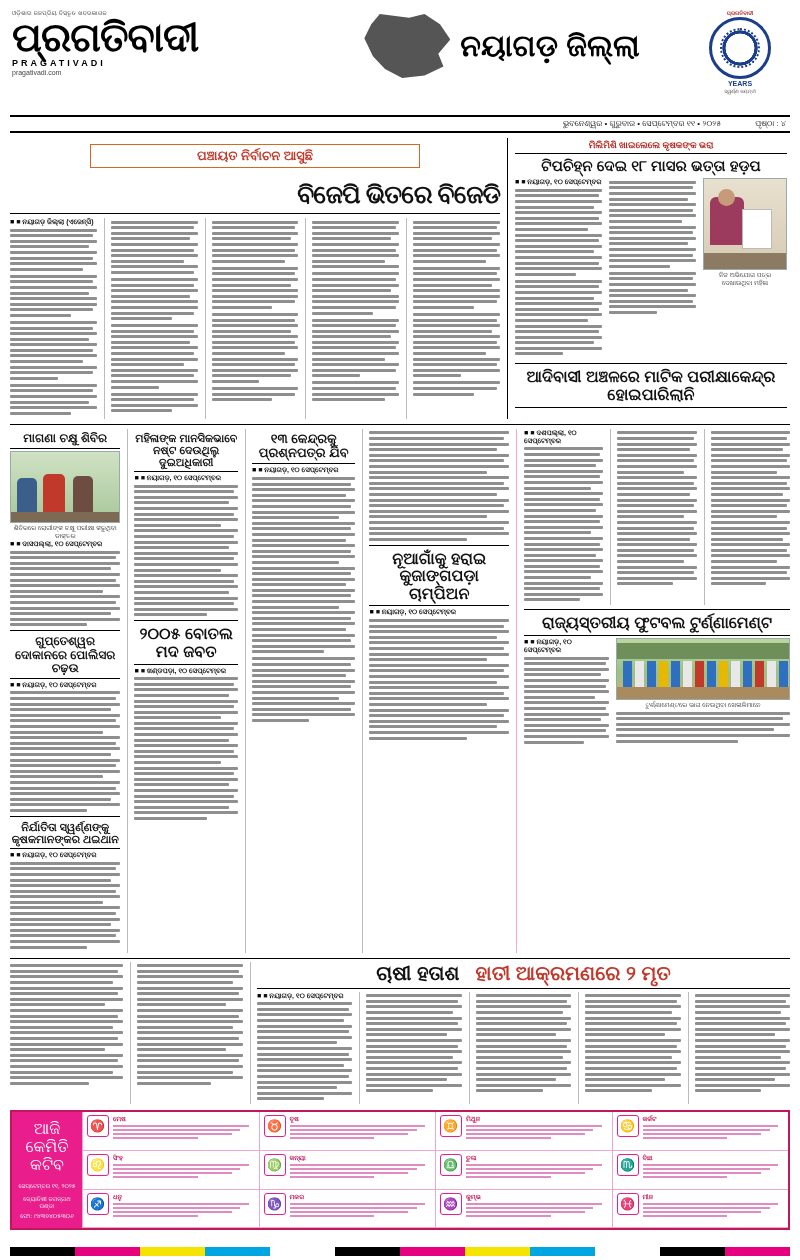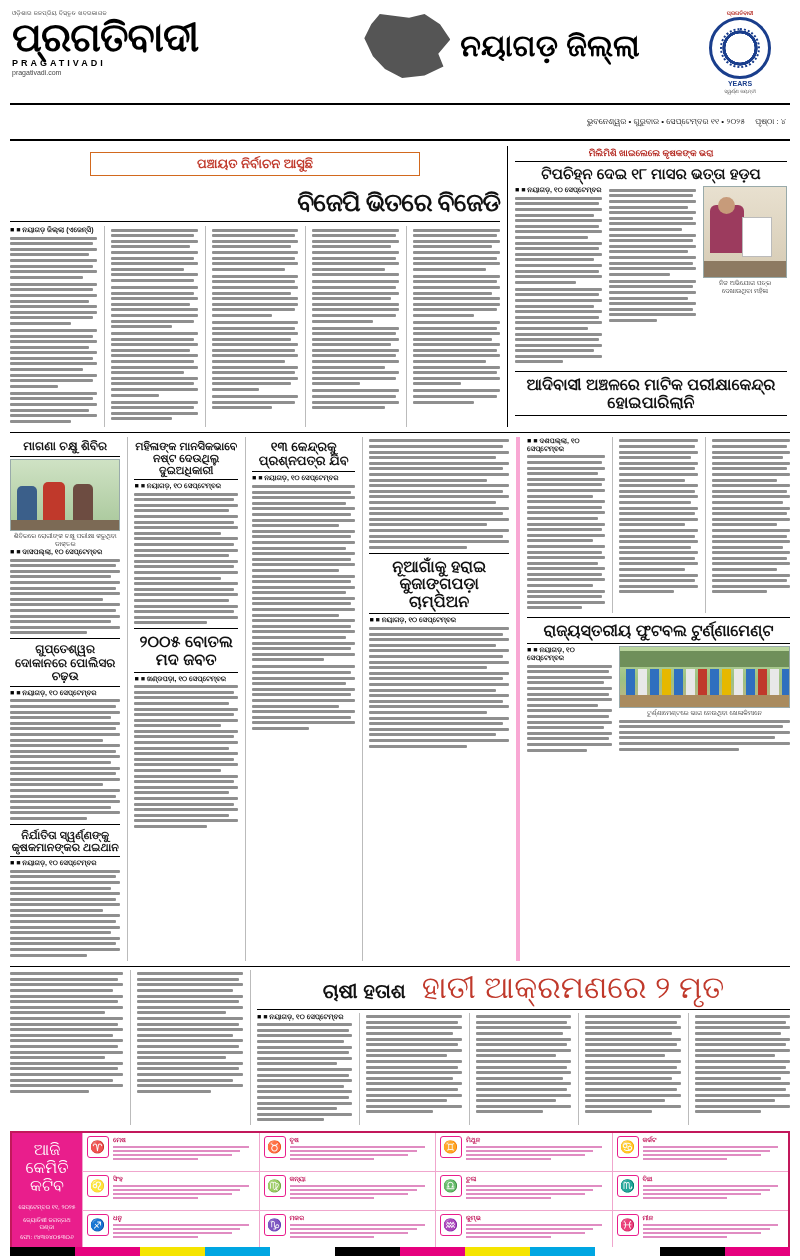--- a/index.html
+++ b/index.html
@@ -25,22 +25,22 @@
   .district { font-size:30px; font-weight:bold; color:#000; }
   .mast-right { width:96px; text-align:center; }
   .logo50 { width:62px; height:62px; margin:0 auto; border-radius:50%; border:3px solid #1a3e8c; background:
       radial-gradient(circle at 50% 50%, #ffffff 36%, #1a3e8c 37%, #1a3e8c 44%, #ffffff 45%);
       position:relative; }
   .logo50:after { content:""; position:absolute; inset:8px; border-radius:50%; border:2px dotted #1a3e8c; }
   .logo-top { font-size:5.5px; color:#b3261e; font-weight:bold; }
   .logo-years { font-size:7px; font-weight:bold; color:#1a3e8c; margin-top:1px;}
   .logo-cap { font-size:5px; color:#444; margin-top:1px;}
 
-  .date-bar { border-top:2px solid #000; border-bottom:2px solid #000; margin-top:8px; padding:12px 4px;
-              display:flex; justify-content:flex-end; font-size:8px; }
+  .date-bar { border-top:2px solid #000; border-bottom:2px solid #000; margin-top:20px; padding:2px 4px;
+              display:flex; justify-content:flex-end; font-size:8px;gap:24px; }
   .date-bar span { margin-left:10px; }
 
   
   .rule { border-top:1px solid #000; }
   .col-rule { border-left:1px solid #bbb; }
 
   .kicker { background:#fff; border:1.5px solid #d2691e; color:#c0392b; font-size:13px; font-weight:bold;
             text-align:center; padding:3px 6px; margin:6px auto 4px auto; width:330px; }
   .lead-head { font-size:25px; font-weight:bold; text-align:right; line-height:1; margin:14px 0 6px 0; letter-spacing:-1px;}
   .sub-head { font-size:15px; font-weight:bold; text-align:center; line-height:1.15; margin:3px 0 4px 0; }
@@ -674,21 +674,21 @@
             <div class="ln s1"></div>
             <div class="ln s2"></div>
             <div class="ln s1"></div>
             <div class="ln s3"></div>
             <div class="ln s1"></div>
             <div class="ln s5"></div>
           </div>
       </div>
     </div>
 
-    <div style="width:280px; border-left:4px solid #f9a8d4; padding-left:7px;">
+    <div style="width:280px; border-left:1px solid #f9a8d4; padding-left:7px;">
       <div class="cols">
         <div class="col">
           <div class="dek">■ ଦଶପଲ୍ଲା, ୧୦ ସେପ୍ଟେମ୍ବର</div>
           <div class="para">
               <div class="ln s1"></div>
               <div class="ln s2"></div>
               <div class="ln s1"></div>
               <div class="ln s3"></div>
               <div class="ln s1"></div>
               <div class="ln s2"></div>
@@ -896,21 +896,21 @@
             <div class="ln s3"></div>
             <div class="ln s1"></div>
             <div class="ln s5"></div>
           </div>
       </div>
     </div>
     <div style="flex:1;" class="col-rule">
       <div style="padding-left:6px;">
         <div style="display:flex; align-items:baseline; gap:16px; justify-content:center;">
           <div style="font-size:20px; font-weight:bold;">ଚାଷୀ ହତାଶ</div>
-          <div class="red" style="font-size:31px; font-weight:normal;">ହାତୀ ଆକ୍ରମଣରେ ୨ ମୃତ</div>
+          <div class="red" style="font-size:20px; font-weight:bold;">ହାତୀ ଆକ୍ରମଣରେ ୨ ମୃତ</div>
         </div>
         <div class="rule" style="margin:3px 0;"></div>
         <div class="cols">
           <div class="col">
             <div class="dek">■ ନୟାଗଡ଼, ୧୦ ସେପ୍ଟେମ୍ବର</div>
             <div class="para">
                 <div class="ln s1"></div>
                 <div class="ln s2"></div>
                 <div class="ln s1"></div>
                 <div class="ln s3"></div>

